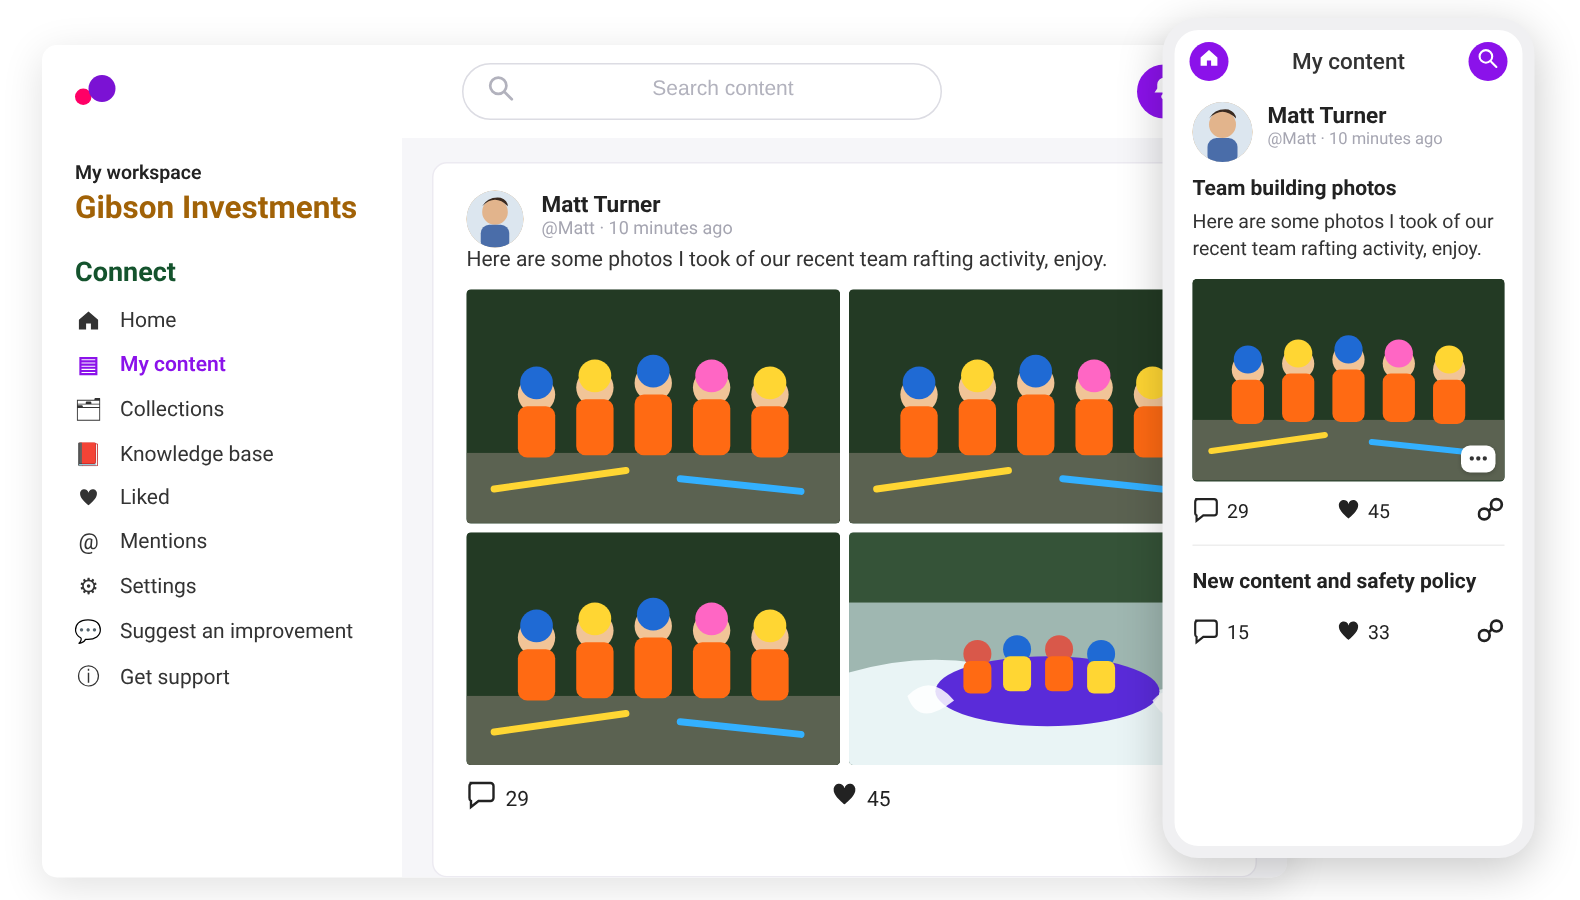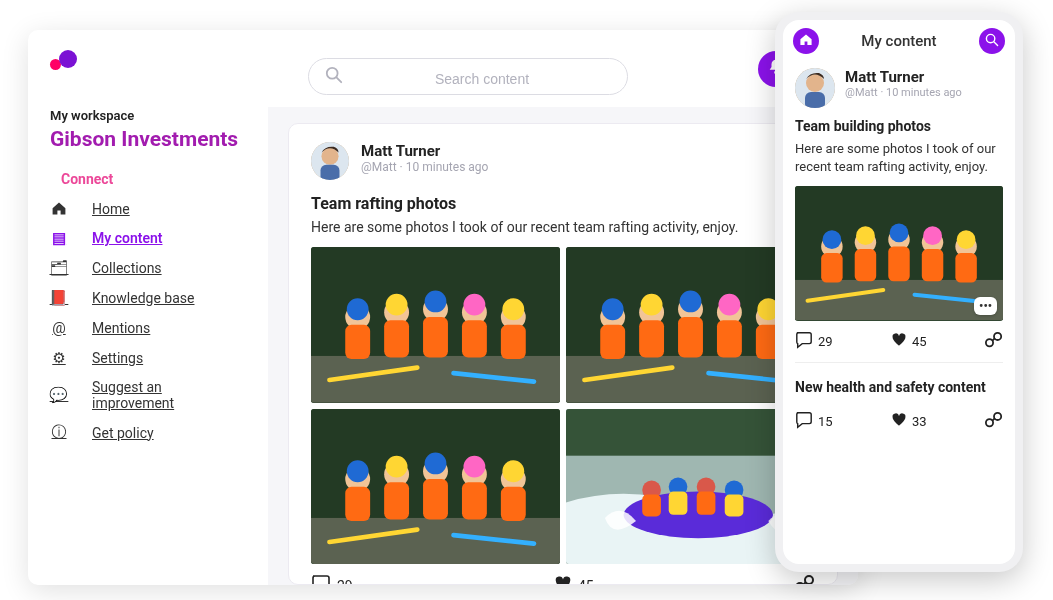--- a/index.html
+++ b/index.html
@@ -44,31 +44,30 @@
     width: 11px; height: 11px; border-radius: 50%; background: #ff0066;
     display: inline-block;
     align-self: flex-end;
     margin-bottom: -2px;
     margin-right: -6px;
   }
   .ws-label {
     font-size: 13px; font-weight: 600; color: #222; margin-bottom: 4px; margin-top: 40px;
   }
   .ws-name {
-    font-size: 21px; font-weight: 700; color: #a21caf; margin-bottom: 20px;
+    font-size: 21px; font-weight: 700; color: #a16207; margin-bottom: 20px;
   }
   .section-title {
-    font-size: 14px; font-weight: 700; color: #ec4899; margin: 14px 0 8px 11px;
+    font-size: 18px; font-weight: 700; color: #14532d; margin: 14px 0 8px 0;
   }
   .nav-item {
-    display: flex; align-items: center; gap: 24px;
+    display: flex; align-items: center; gap: 12px;
     font-size: 14px; color: #333;
     padding: 6px 0;
     cursor: pointer;
-    text-decoration: underline;
   }
   .nav-item.active { color: #8b12ea; font-weight: 600; }
   .nav-item .ic {
     width: 18px; text-align: center; font-size: 15px;
     display: inline-flex; justify-content: center;
   }
   .nav-item.active .ic { color: #8b12ea; }
   
   .main {
     flex: 1;
@@ -78,30 +77,29 @@
   }
   .topbar {
     display: flex;
     align-items: center;
     padding: 12px 20px;
     gap: 14px;
   }
   .search {
     flex: 1;
     display: flex;
-    align-items: flex-end;
+    align-items: flex-start;
     gap: 10px;
     border: 1px solid #dcdce3;
     border-radius: 999px;
     padding: 7px 16px;
     color: #9b9ba6;
     font-size: 14px;
     max-width: 320px;
     margin-left: 20px;
-    margin-top: 16px;
   }
   .search input {
     border: none; outline: none; flex: 1; font-size: 14px; color: #555;
     background: transparent; text-align: center;
   }
   .search input::placeholder { color: #b2b2bd; }
   .top-right { margin-left: auto; display: flex; align-items: center; gap: 12px; }
   .bell-btn {
     width: 36px; height: 36px; border-radius: 50%; background: #8b12ea;
     display: flex; align-items: center; justify-content: center; color: #fff;
@@ -350,35 +348,43 @@
     </div>
     <div class="nav-item">
       <span class="ic">🗂</span>
       <span>Collections</span>
     </div>
     <div class="nav-item">
       <span class="ic">📕</span>
       <span>Knowledge base</span>
     </div>
     <div class="nav-item">
+      <span class="ic">
+          <svg width="14" height="14" viewBox="0 0 20 20">
+            <use href="#heart-ic"></use>
+          </svg>
+        </span>
+      <span>Liked</span>
+    </div>
+    <div class="nav-item">
       <span class="ic">@</span>
       <span>Mentions</span>
     </div>
     <div class="nav-item">
       <span class="ic">⚙</span>
       <span>Settings</span>
     </div>
 
     <div class="nav-item">
       <span class="ic">💬</span>
       <span>Suggest an improvement</span>
     </div>
     <div class="nav-item">
       <span class="ic">ⓘ</span>
-      <span>Get policy</span>
+      <span>Get support</span>
     </div>
   </aside>
 
   <div class="main">
     <div class="topbar">
       <div class="search">
         <span class="ic" style="color:#b2b2bd;"><svg width="18" height="18" viewBox="0 0 20 20">
               <use href="#search-ic"></use>
             </svg></span>
         <input placeholder="Search content" style="">
@@ -408,21 +414,20 @@
           </div>
           <div class="post-meta-block">
             <div class="post-author">Matt Turner</div>
             <div class="post-meta">@Matt · 10 minutes ago</div>
           </div>
           <span class="post-type-ic"><svg width="20" height="20" viewBox="0 0 20 20">
                 <use href="#image-ic"></use>
               </svg></span>
         </div>
 
-        <div class="post-title">Team rafting photos</div>
         <div class="post-body">Here are some photos I took of our recent team rafting activity, enjoy.</div>
 
         <div class="photo-grid">
           <div class="photo">
               <svg viewBox="0 0 160 100" preserveAspectRatio="xMidYMid slice">
                 <use href="#raft-land"></use>
               </svg>
             </div>
           <div class="photo">
               <svg viewBox="0 0 160 100" preserveAspectRatio="xMidYMid slice">
@@ -522,21 +527,21 @@
         <div class="spacer"></div>
         <div class="item">
           <span><svg width="18" height="18" viewBox="0 0 20 20">
                 <use href="#link-ic"></use>
               </svg></span>
         </div>
       </div>
     </div>
 
     <div class="m-post">
-      <div class="m-ptitle">New health and safety content</div>
+      <div class="m-ptitle">New content and safety policy</div>
       <div class="m-engage" style="border-bottom:none;">
         <div class="item">
           <span><svg width="18" height="18" viewBox="0 0 20 20">
                 <use href="#comment-ic"></use>
               </svg></span>
           <span>15</span>
         </div>
         <div class="spacer"></div>
         <div class="item">
           <span><svg width="16" height="16" viewBox="0 0 20 20">

